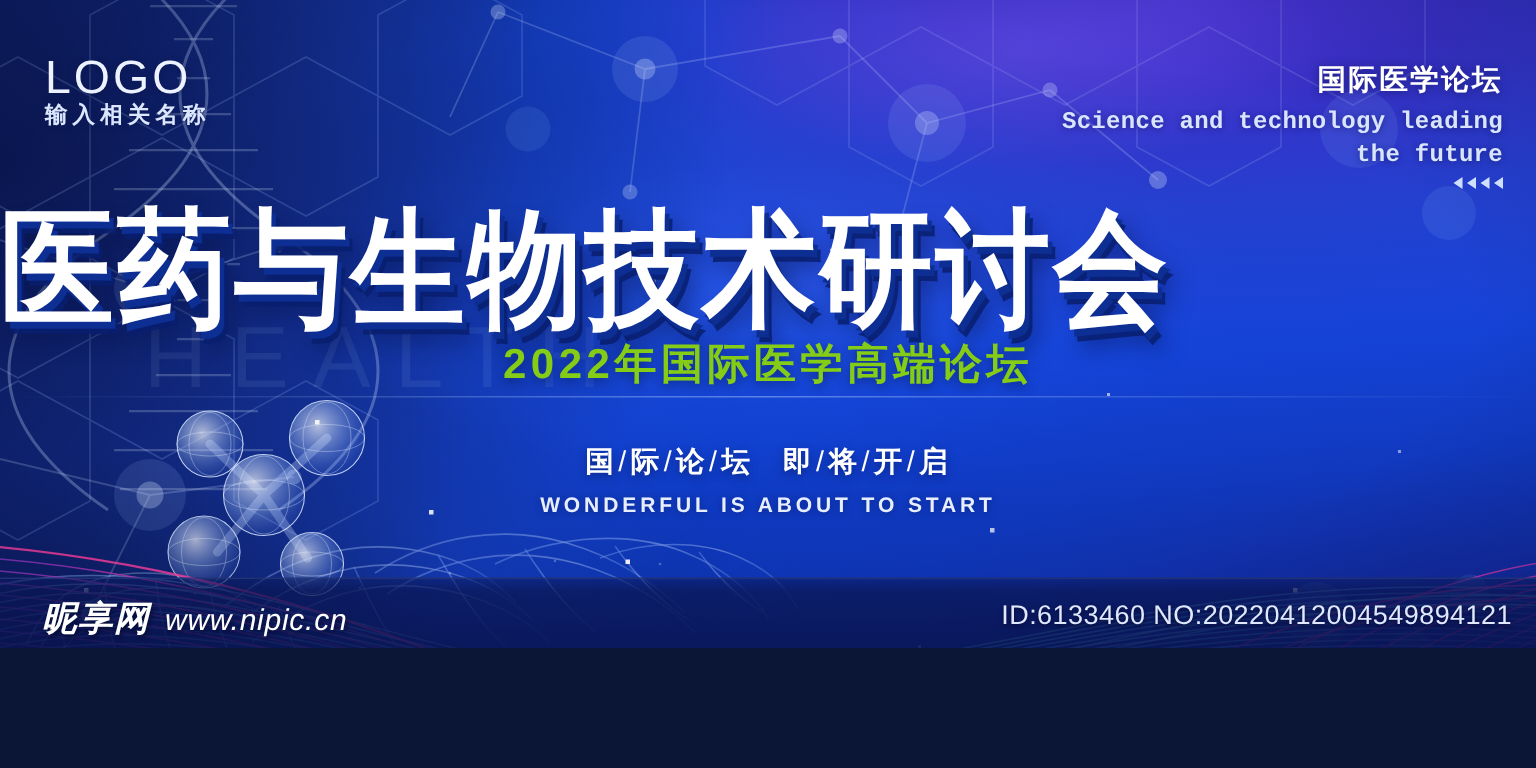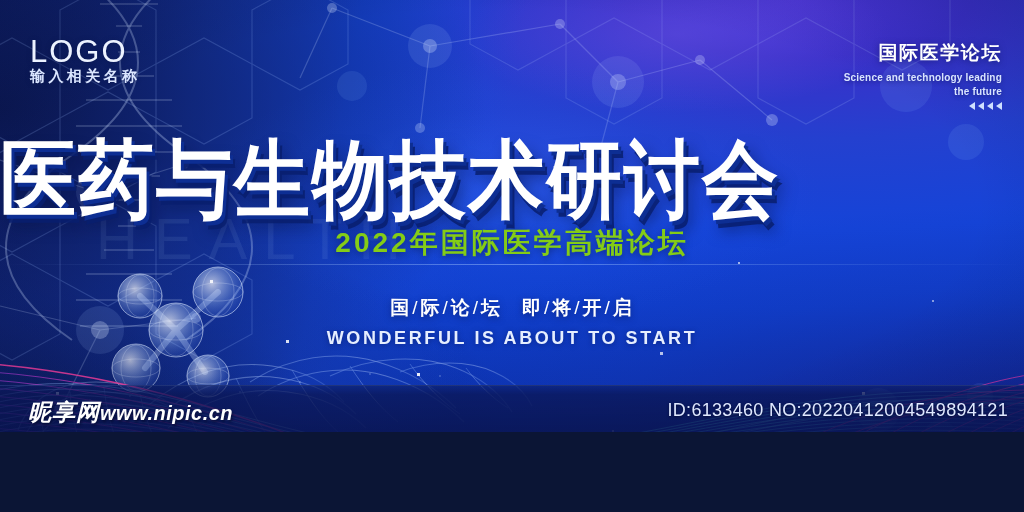--- a/index.html
+++ b/index.html
@@ -66,23 +66,24 @@
     text-shadow:0 1px 4px rgba(10,20,70,0.55);
   }
 
   
   .hdr-right{position:absolute;right:22px;top:40px;text-align:right;}
   .hdr-cn{
     font-size:19px;letter-spacing:1.6px;color:#ffffff;font-weight:700;
     text-shadow:0 1px 6px rgba(12,18,80,0.6);
   }
   .hdr-en{
-    margin-top:5px;font-size:10px;line-height:1.35;
+    margin-top:5px;font-size:16px;line-height:1.35;
     color:#d9e4ff;font-weight:700;letter-spacing:.2px;
     text-shadow:0 1px 4px rgba(12,18,80,0.5);
+    font-family:Liberation Mono, monospace;
   }
   .hdr-arrows{
     margin-top:4px;display:flex;justify-content:flex-end;gap:3px;
   }
   .hdr-arrows i{
     width:0;height:0;display:block;
     border-top:4.5px solid transparent;
     border-bottom:4.5px solid transparent;
     border-right:6px solid #cfe0ff;
   }
@@ -126,45 +127,45 @@
   
   .slogan-wrap{position:absolute;left:0;right:0;top:276px;text-align:center;margin-top:19px;}
   .slogan-cn{
     font-size:19px;font-weight:700;color:#ffffff;letter-spacing:2px;
     text-shadow:0 2px 6px rgba(8,24,90,0.6);
     white-space:nowrap;
   }
   .slogan-cn .gap{display:inline-block;width:20px;}
   .slogan-cn .sep{color:#ffffff;font-weight:400;padding:0 1px;}
   .slogan-en{
-    margin-top:7px;font-size:18px;font-weight:700;
+    margin-top:7px;font-size:14px;font-weight:700;
     letter-spacing:2.6px;color:#e6eeff;
     text-shadow:0 1px 5px rgba(8,24,90,0.55);
     white-space:nowrap;
   }
 
   
   .footer{
     position:absolute;left:0;right:0;bottom:0;height:46px;
     background:linear-gradient(to bottom,
       rgba(11,26,95,0.55) 0%,
       rgba(10,22,86,0.78) 18%,
       rgba(9,20,80,0.86) 100%);
     border-top:1px solid rgba(110,150,235,0.22);
   }
   .brand{
-    position:absolute;left:28px;top:11px;display:flex;align-items:baseline;
+    position:absolute;left:28px;top:11px;display:flex;align-items:baseline;gap:10px;
   }
   .brand-cn{
     font-size:23px;font-weight:700;color:#ffffff;letter-spacing:1px;
     font-style:italic;
     text-shadow:1px 2px 3px rgba(4,10,45,0.8);
   }
   .brand-url{
-    font-size:20px;font-weight:700;font-style:italic;color:#ffffff;
+    font-size:20px;font-weight:400;font-style:italic;color:#ffffff;
     letter-spacing:.5px;
     text-shadow:1px 2px 3px rgba(4,10,45,0.8);
     text-align:right;
   }
   .idcode{
     position:absolute;right:16px;top:14px;
     font-size:18px;color:#dfe8ff;letter-spacing:.3px;
     text-shadow:0 1px 3px rgba(4,10,45,0.9);
     white-space:nowrap;
   }

